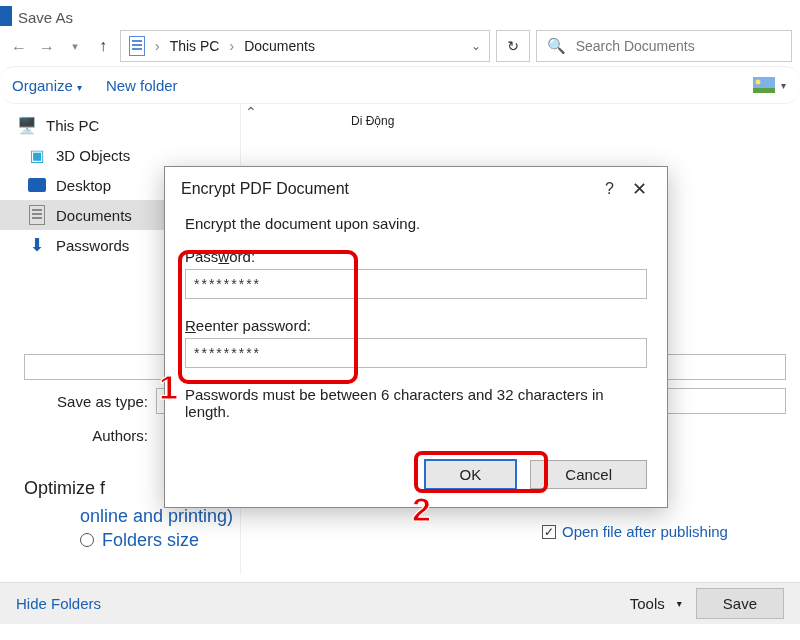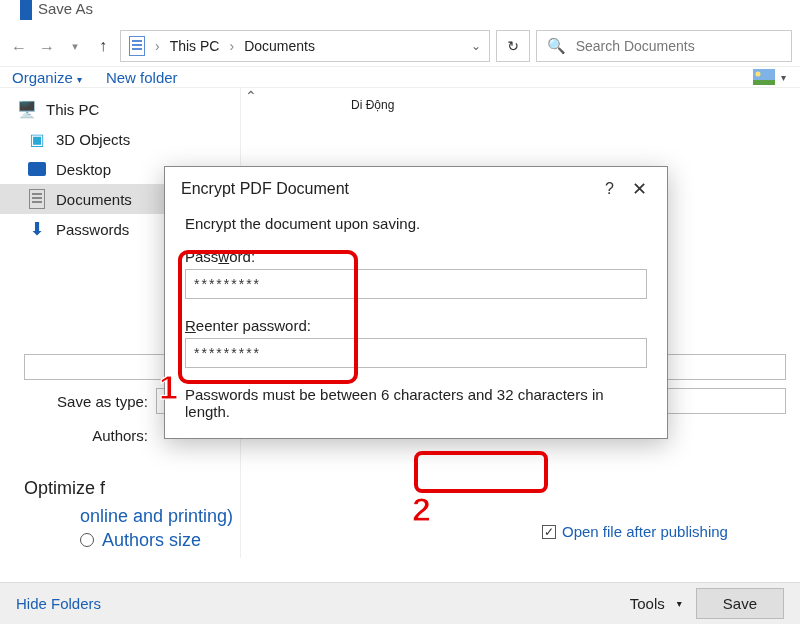--- a/index.html
+++ b/index.html
@@ -1,36 +1,36 @@
 <!DOCTYPE html>
 <html><head>
 <meta charset="utf-8">
 <style>
   * { box-sizing: border-box; margin: 0; padding: 0; font-family: "Segoe UI", Arial, sans-serif; }
   body { width: 800px; height: 640px; background: #fff; position: relative; overflow: hidden; font-size: 14px; color: #222; }
 
   
-  .titlebar { height: 26px; display: flex; align-items: flex-start; padding-left: 20px; font-size: 15px; color: #555; }
+  .titlebar { height: 26px; display: flex; align-items: flex-end; padding-left: 0; font-size: 15px; color: #555; }
   .titlebar .app-icon { width: 12px; height: 20px; background: #1a5fb4; margin-right: 6px; }
 
   
   .addrbar { height: 40px; display: flex; align-items: center; padding: 4px 8px; gap: 6px; }
   .nav-btn { width: 22px; height: 22px; display: flex; align-items: center; justify-content: center; color: #888; font-size: 16px; }
   .nav-btn.enabled { color: #333; cursor: pointer; }
   .addr-box { flex: 0 0 370px; height: 32px; border: 1px solid #ccc; display: flex; align-items: center; padding: 0 8px; gap: 10px; }
   .addr-doc-icon { width: 16px; height: 20px; border: 1px solid #5a8dd6; position: relative; }
   .addr-doc-icon::before { content: ""; position: absolute; top: 3px; left: 2px; right: 2px; height: 2px; background: #5a8dd6; box-shadow: 0 4px 0 #5a8dd6, 0 8px 0 #5a8dd6; }
   .crumb-sep { color: #888; }
   .addr-drop { margin-left: auto; color: #666; font-size: 12px; }
   .refresh-btn { width: 34px; height: 32px; border: 1px solid #ccc; display: flex; align-items: center; justify-content: center; color: #333; }
   .search-box { flex: 1; height: 32px; border: 1px solid #ccc; display: flex; align-items: center; padding: 0 10px; gap: 10px; color: #777; }
   .search-icon { font-size: 15px; color: #666; }
 
   
-  .toolbar { height: 22px; border-top: 1px solid #eee; border-bottom: 1px solid #eee; display: flex; align-items: center; padding: 0 4px 0 0; }
+  .toolbar { height: 38px; border-top: 1px solid #eee; border-bottom: 1px solid #eee; display: flex; align-items: center; padding: 0 4px 0 0; border-radius: 15px; }
   .toolbar .link { color: #1a5fb4; padding: 0 12px; font-size: 15px; }
   .toolbar .link .caret { font-size: 10px; margin-left: 4px; }
   .toolbar .view-icon { margin-left: auto; width: 22px; height: 16px; display: inline-block; }
   .view-icon svg { display:block; }
   .toolbar .view-caret { font-size: 10px; color: #555; padding: 0 10px 0 6px; }
 
   
   .body { display: flex; height: 470px; }
   .sidebar { width: 240px; padding: 6px 0; }
   .sidebar .item { height: 30px; display: flex; align-items: center; padding-left: 18px; gap: 10px; font-size: 15px; }
@@ -192,21 +192,21 @@
   <div class="form-row">
     <div class="form-label">Authors:</div>
     <div class="form-static"></div>
   </div>
   <div class="optimize">
     <div style="margin-left:-56px; margin-bottom:6px;"><span>Optimize f</span></div>
     <div class="opt-link">online and printing)</div>
     <div class="radio-row">
       <span class="radio"></span>
       <span class="opt-link">
-        <span>Authors size</span><br>
+        <span>Folders size</span><br>
       </span>
     </div>
   </div>
 </div>
 
 <div class="open-after">
   <span class="chk">✓</span>
   <span>Open file after publishing</span>
 </div>
 
@@ -231,19 +231,23 @@
     <div class="lead">Encrypt the document upon saving.</div>
 
     <div class="plabel"><span>Pass</span><span class="ul">w</span><span>ord:</span></div>
     <input class="pinput" value="*********" style="">
 
     <div class="plabel"><span class="ul">R</span><span>eenter password:</span></div>
     <input class="pinput" value="*********" style="">
 
     <div class="hint">Passwords must be between 6 characters and 32 characters in length.</div>
 
+    <div class="dlg-btns">
+      <span class="dlg-btn ok">OK</span>
+      <span class="dlg-btn">Cancel</span>
+    </div>
   </div>
 </div>
 
 <div class="callout pw"></div>
 <div class="callout ok"></div>
 <div class="num n1">1</div>
 <div class="num n2">2</div>
 
 </body></html>

